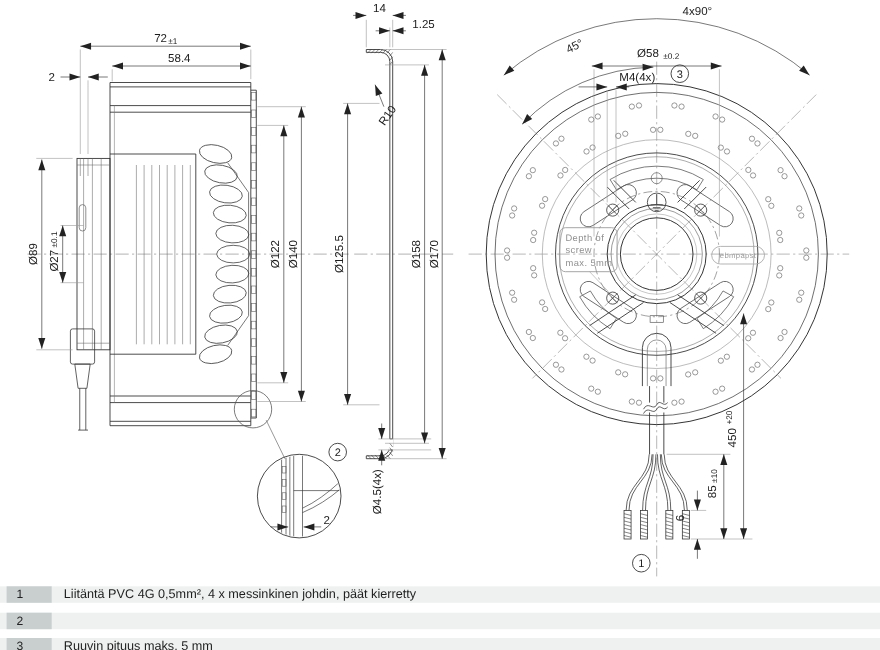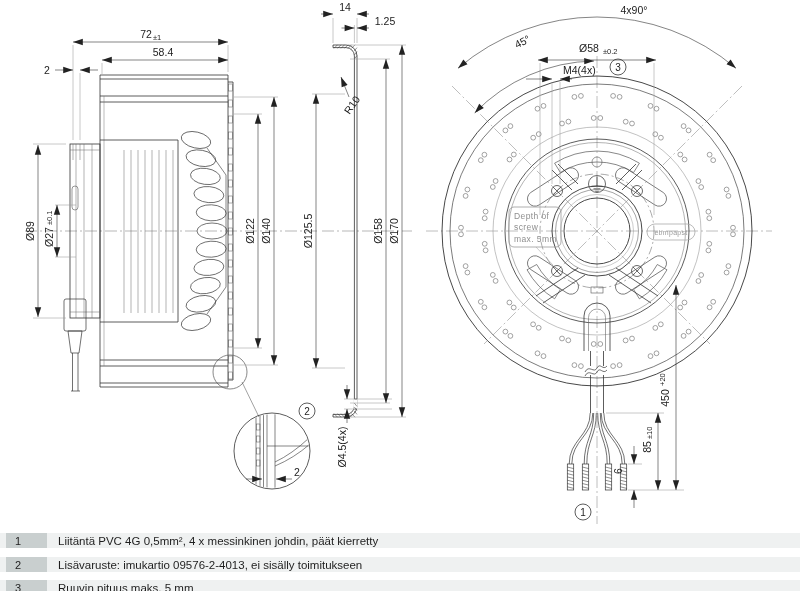--- a/index.html
+++ b/index.html
@@ -475,21 +475,20 @@
   </g>
 </svg>
 
 <div class="notes">
   <div class="note-row" style="top:533px">
     <div class="note-num">1</div>
     <div class="note-text">Liitäntä PVC 4G 0,5mm², 4 x messinkinen johdin, päät kierretty</div>
   </div>
   <div class="note-row" style="top:557px">
     <div class="note-num">2</div>
-    <div class="note-text">Lisävaruste: imukartio 09576-2-4013, ei sisälly toimitukseen</div>
   </div>
   <div class="note-row" style="top:580px">
     <div class="note-num">3</div>
     <div class="note-text">Ruuvin pituus maks. 5 mm</div>
   </div>
 </div>
 
 </div>
 
 </body></html>

